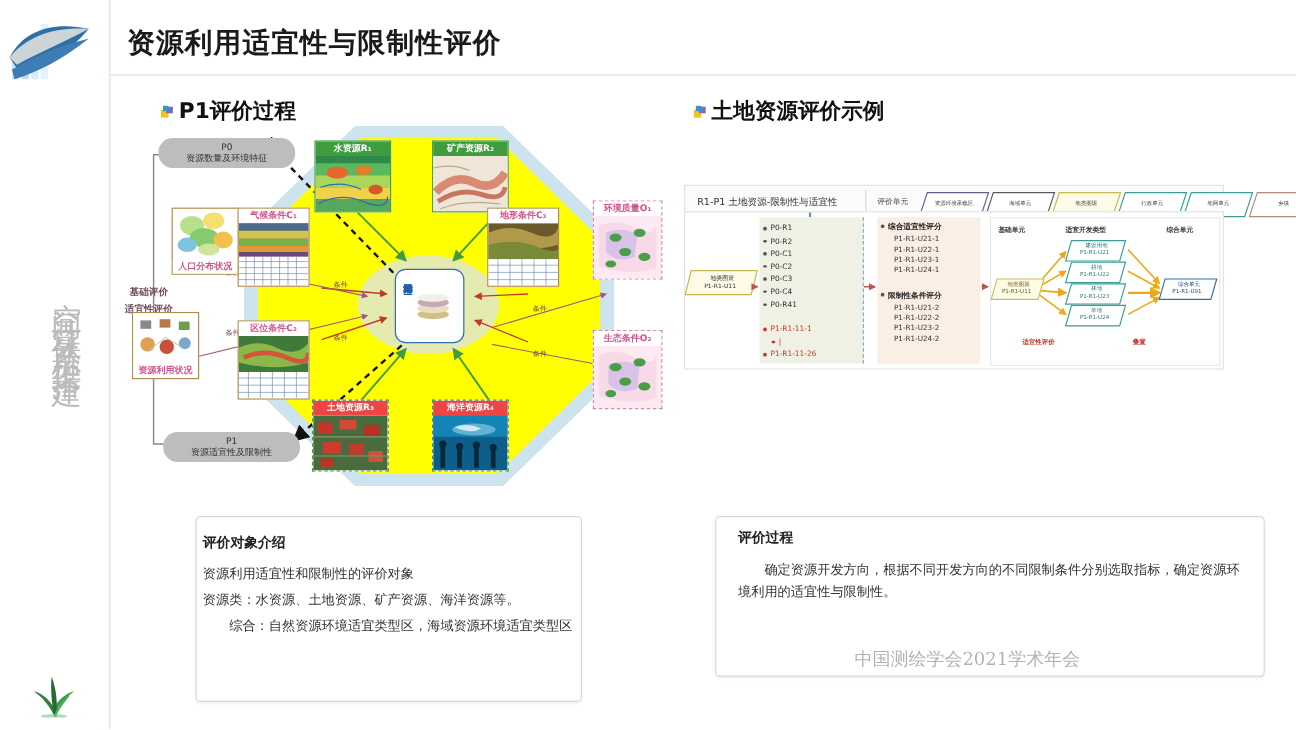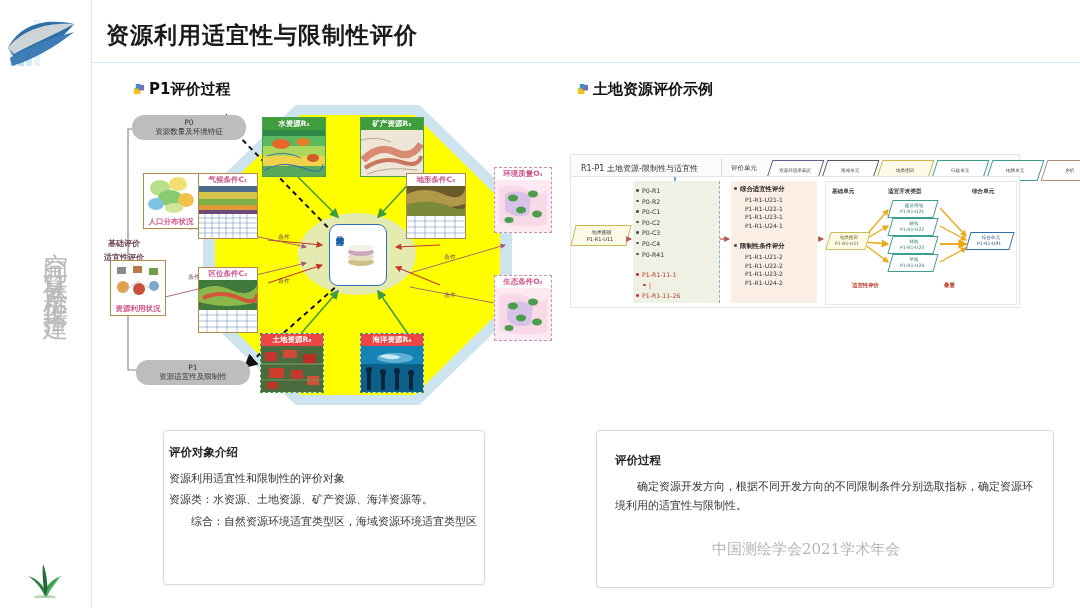--- a/index.html
+++ b/index.html
@@ -21,21 +21,21 @@
     white-space:nowrap;
   }
   #sidebar-grass{position:absolute;left:22px;top:556px;width:46px;height:42px;}
   
   #page-title{
     position:absolute;left:106px;top:20px;
     font-size:23px;font-weight:bold;color:#1a1a1a;letter-spacing:1px;
   }
   #header-rule{position:absolute;left:92px;top:62px;width:988px;height:1px;background:#cfe3f2;}
   
-  .sec-head{position:absolute;font-size:15px;font-weight:bold;color:#111;}
+  .sec-head{position:absolute;font-size:18px;font-weight:bold;color:#111;}
   .sec-bullet{display:inline-block;width:11px;height:11px;margin-right:4px;position:relative;top:1px;}
   #sec1{left:134px;top:80px;}
   #sec2{left:578px;top:80px;}
   
   #left-diagram{position:absolute;left:110px;top:105px;width:440px;height:305px;}
   .octa{
     position:absolute;left:105px;top:10px;width:285px;height:280px;
     background:#ffff00;
     clip-path:polygon(30% 0,70% 0,100% 30%,100% 70%,70% 100%,30% 100%,0 70%,0 30%);
   }
@@ -590,18 +590,18 @@
         <span>P1-R1-U91</span>
       </div>
 
       <div class="flow-tag" style="left:26px;top:100px;">适宜性评价</div>
       <div class="flow-tag" style="left:118px;top:100px;">叠置</div>
     </div>
   </div>
 
 </div>
 
-<div class="textbox" style="left:596px;top:430px;width:420px;height:112px;padding:22px 18px;">
+<div class="textbox" style="left:596px;top:430px;width:420px;height:112px;padding:10px 18px;">
   <div class="tb-title">评价过程</div>
   <p class="tb-p tb-indent">确定资源开发方向，根据不同开发方向的不同限制条件分别选取指标，确定资源环境利用的适宜性与限制性。</p>
 </div>
 
 <div id="footer-brand">中国测绘学会2021学术年会</div>
 
 </body></html>

